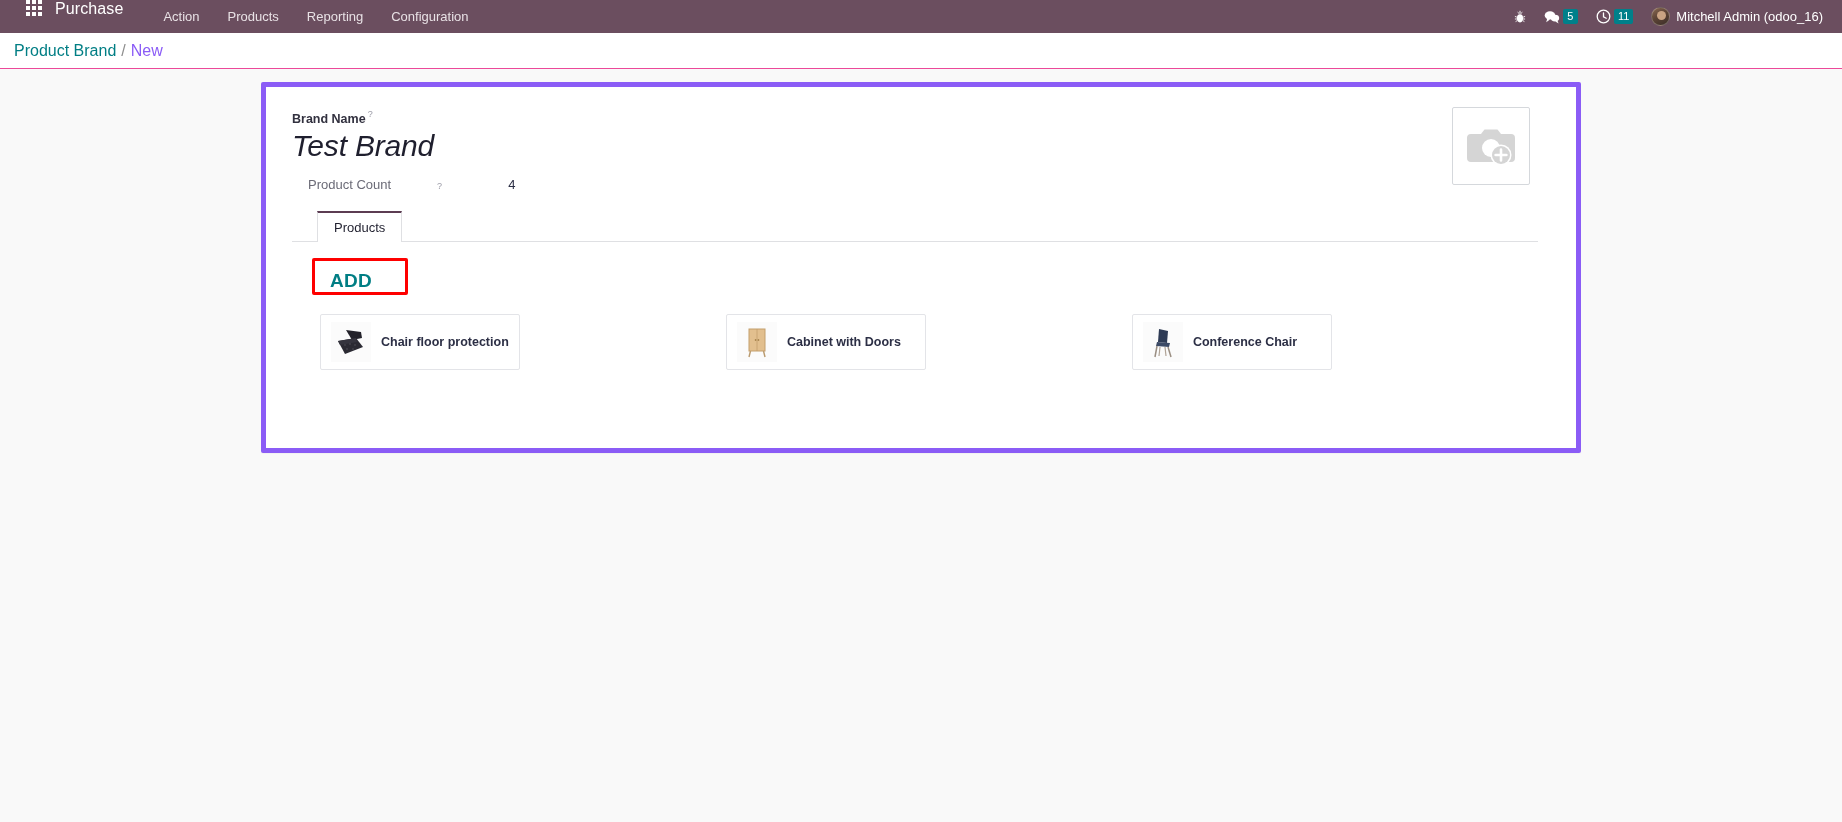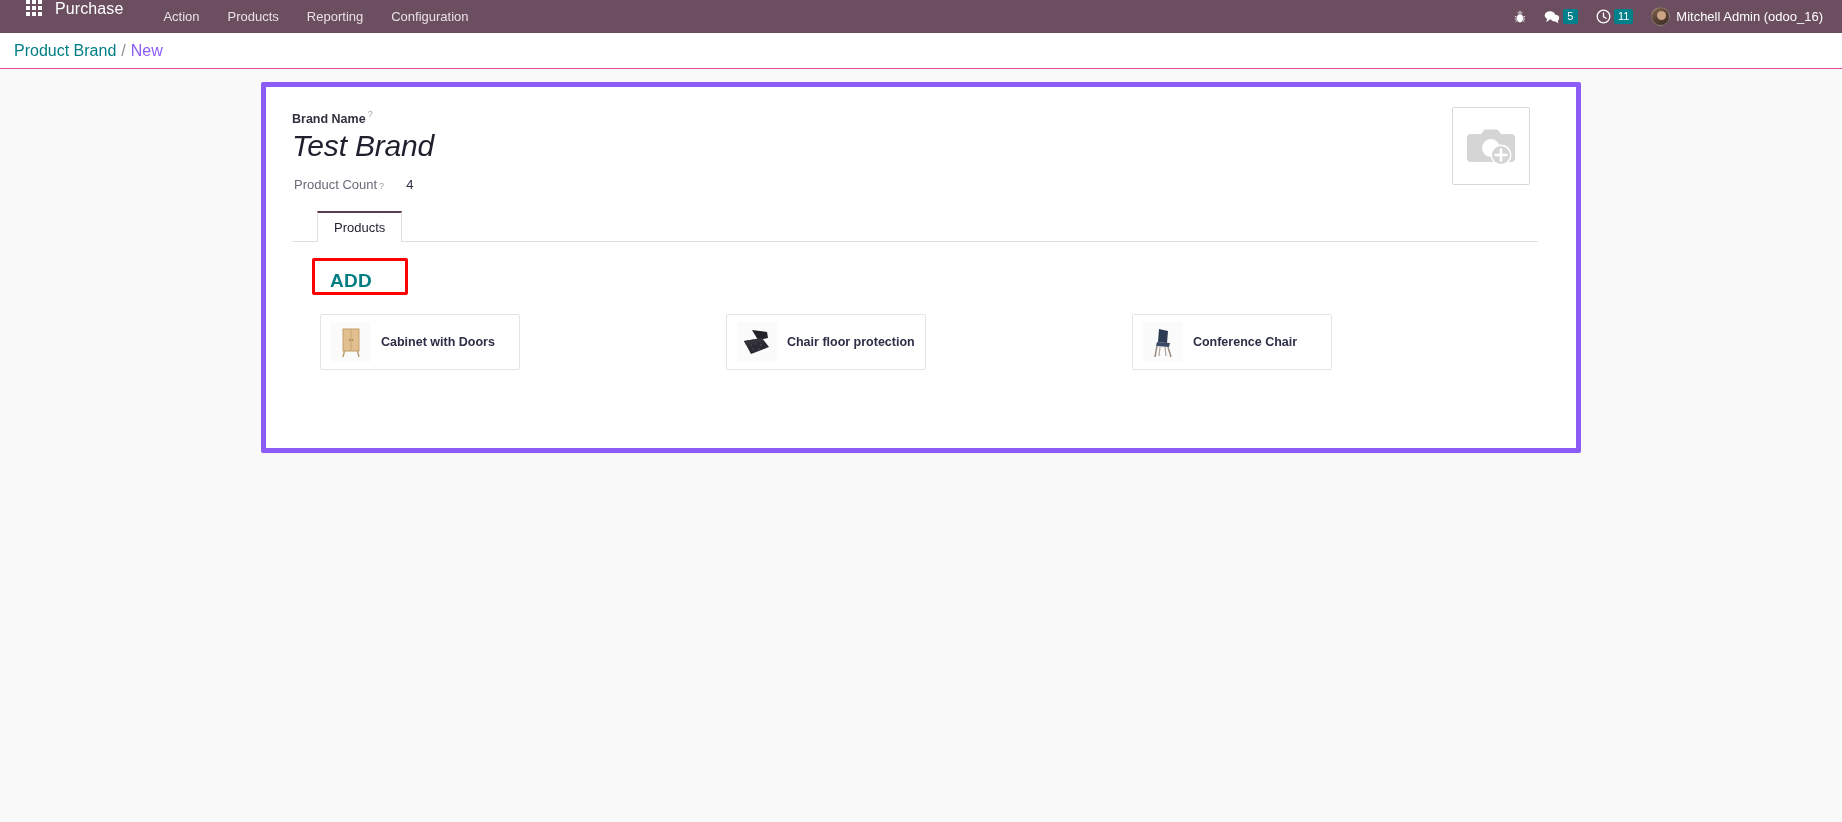--- a/index.html
+++ b/index.html
@@ -187,21 +187,22 @@
     font-family: "Liberation Sans", sans-serif;
     font-weight: 400;
     letter-spacing: -0.2px;
     font-style: italic;
   }
 
   .count-row {
     display: flex;
     align-items: baseline;
     margin-top: 10px;
-    margin-left: 2px;
+    margin-left: 16px;
+    gap: 44px;
   }
   .count-label {
     font-size: 13px;
     color: #6b6b77;
     font-weight: normal;
   }
   .count-value {
     font-size: 13px;
     color: #2c2f45;
     margin-left: 22px;
@@ -419,49 +420,49 @@
           </div>
 
           <div class="cards">
 
 
             <div class="card-slot">
               <div class="product-card">
                 <div class="thumb">
                   <svg width="38" height="38" viewBox="0 0 38 38" aria-hidden="true">
                     <rect x="0" y="0" width="38" height="38" fill="#fbfbfb"></rect>
-                    <rect x="11" y="6" width="16" height="22" fill="#e2bf8e"></rect>
-                    <rect x="11" y="6" width="16" height="22" fill="none" stroke="#c49f6c" stroke-width="1"></rect>
-                    <line x1="19" y1="6" x2="19" y2="28" stroke="#c49f6c" stroke-width="0.8"></line>
-                    <circle cx="17.6" cy="17" r="0.9" fill="#a8854f"></circle>
-                    <circle cx="20.4" cy="17" r="0.9" fill="#a8854f"></circle>
-                    <path d="M12.5 28 L11 34" stroke="#b99a6e" stroke-width="1.4"></path>
-                    <path d="M25.5 28 L27 34" stroke="#b99a6e" stroke-width="1.4"></path>
-                  </svg>
-                </div>
-                <span class="prod-name">Cabinet with Doors</span>
-              </div>
-            </div>
-
-            <div class="card-slot">
-              <div class="product-card">
-                <div class="thumb">
-                  <svg width="38" height="38" viewBox="0 0 38 38" aria-hidden="true">
-                    <rect x="0" y="0" width="38" height="38" fill="#fbfbfb"></rect>
                     <path d="M14 7 L29 9 L30 15 L20 17 Z" fill="#23222a"></path>
                     <path d="M6 18 L24 15 L31 24 L13 31 Z" fill="#2b2a33"></path>
                     <path d="M6 18 L24 15 L25 19 L8 22 Z" fill="#35343e"></path>
                     <circle cx="13" cy="22" r="0.7" fill="#5a5963"></circle>
                     <circle cx="18" cy="21" r="0.7" fill="#5a5963"></circle>
                     <circle cx="23" cy="22" r="0.7" fill="#5a5963"></circle>
                     <circle cx="15" cy="26" r="0.7" fill="#5a5963"></circle>
                     <circle cx="21" cy="26" r="0.7" fill="#5a5963"></circle>
                   </svg>
                 </div>
                 <span class="prod-name">Chair floor protection</span>
+              </div>
+            </div>
+
+            <div class="card-slot">
+              <div class="product-card">
+                <div class="thumb">
+                  <svg width="38" height="38" viewBox="0 0 38 38" aria-hidden="true">
+                    <rect x="0" y="0" width="38" height="38" fill="#fbfbfb"></rect>
+                    <rect x="11" y="6" width="16" height="22" fill="#e2bf8e"></rect>
+                    <rect x="11" y="6" width="16" height="22" fill="none" stroke="#c49f6c" stroke-width="1"></rect>
+                    <line x1="19" y1="6" x2="19" y2="28" stroke="#c49f6c" stroke-width="0.8"></line>
+                    <circle cx="17.6" cy="17" r="0.9" fill="#a8854f"></circle>
+                    <circle cx="20.4" cy="17" r="0.9" fill="#a8854f"></circle>
+                    <path d="M12.5 28 L11 34" stroke="#b99a6e" stroke-width="1.4"></path>
+                    <path d="M25.5 28 L27 34" stroke="#b99a6e" stroke-width="1.4"></path>
+                  </svg>
+                </div>
+                <span class="prod-name">Cabinet with Doors</span>
               </div>
             </div>
 
             <div class="card-slot">
               <div class="product-card">
                 <div class="thumb">
                   <svg width="38" height="38" viewBox="0 0 38 38" aria-hidden="true">
                     <rect x="0" y="0" width="38" height="38" fill="#fbfbfb"></rect>
                     <path d="M15 6 L24 8 L23 20 L14 19 Z" fill="#2e3b55"></path>
                     <path d="M13 19 L26 20 L25 24 L12 23 Z" fill="#3c4a66"></path>

